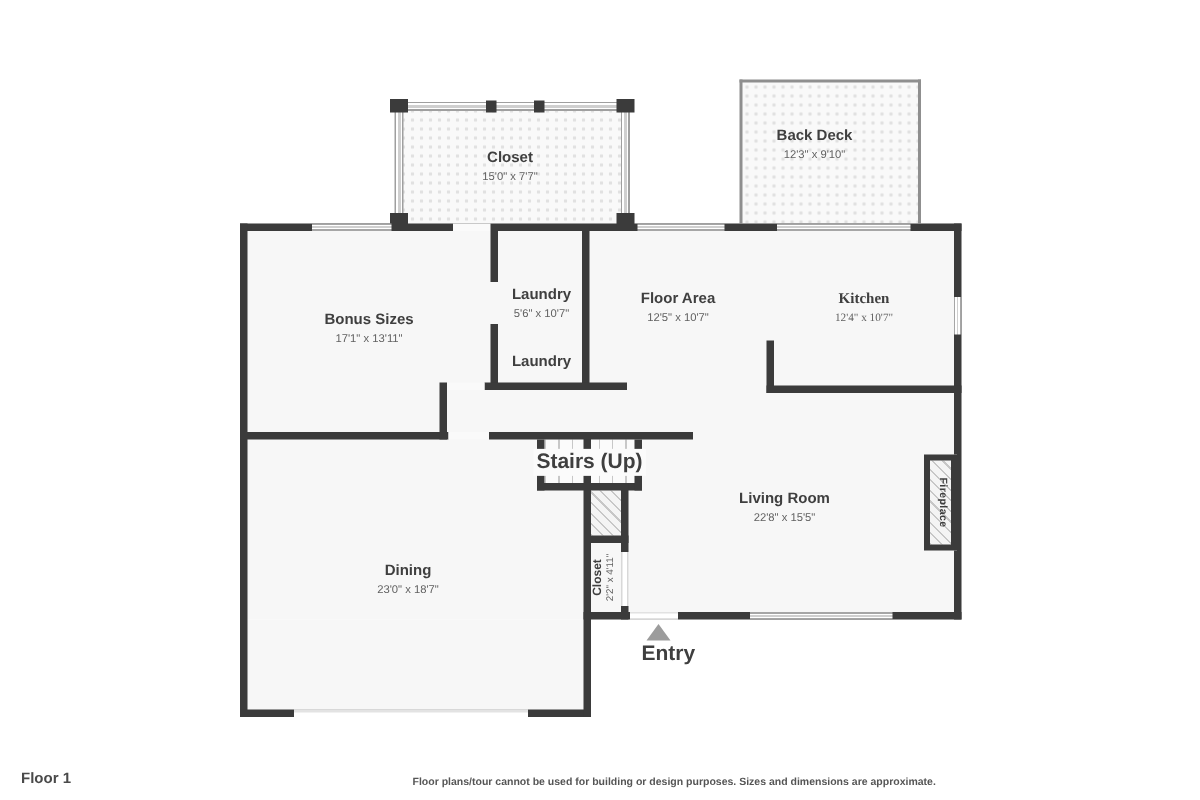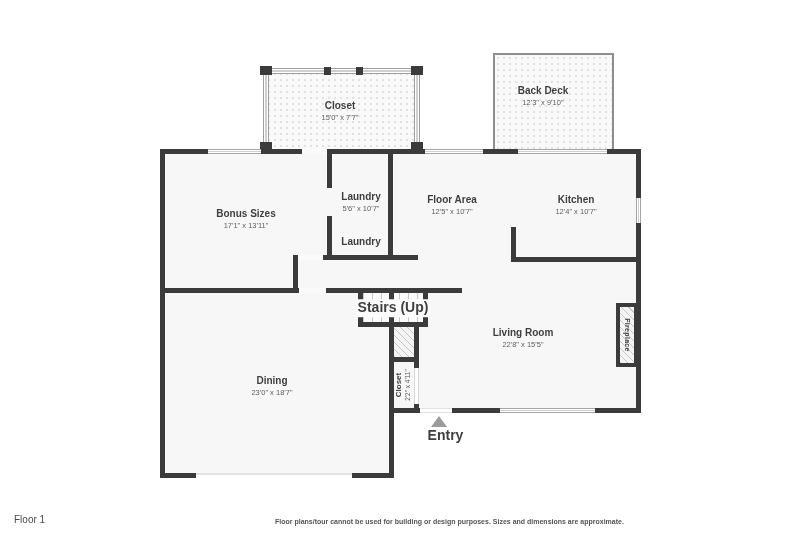--- a/index.html
+++ b/index.html
@@ -40,21 +40,21 @@
   .room-name.xs{font-size:8px;}
   .room-name.xxs{font-size:7px;letter-spacing:0.3px;}
   .room-dims{font-size:7.5px;color:var(--dims,#616161);}
   .room-dims.xs{font-size:6.5px;}
   .label-bg{background:#fbfbfb;padding:0 2px;}
 
   .entry-triangle{position:absolute;z-index:5;width:0;height:0;
     border-left:8px solid transparent;border-right:8px solid transparent;border-bottom:11px solid #9c9c9c;}
 
   .footer-address{position:absolute;left:14px;top:497px;font-size:11px;font-weight:bold;color:#3f3f3f;z-index:7;}
-  .footer-floor{position:absolute;left:14px;top:514px;font-size:10px;font-weight:normal;color:#4a4a4a;z-index:7;}
+  .footer-floor{position:absolute;left:14px;top:514px;font-size:10px;font-weight:bold;color:#4a4a4a;z-index:7;}
   .footer-disclaimer{position:absolute;left:275px;top:518px;font-size:7px;font-weight:bold;color:#555;z-index:7;}
 </style>
 </head>
 <body>
 
 <div id="canvas">
 
   <div class="fill" style="left:160px;top:149px;width:481px;height:264px;"></div>
   <div class="fill" style="left:160px;top:413px;width:234px;height:65px;"></div>
 
@@ -127,21 +127,21 @@
     <div class="room-name">Laundry</div>
     <div class="room-dims">5'6" x 10'7"</div>
   </div>
   <div class="room-label" style="left:361px;top:242px;">
     <div class="room-name">Laundry</div>
   </div>
   <div class="room-label" style="left:452px;top:205px;">
     <div class="room-name">Floor Area</div>
     <div class="room-dims">12'5" x 10'7"</div>
   </div>
-  <div class="room-label" style="left:576px;top:205px;">
+  <div class="room-label" style="left:576px;top:205px;font-family:Liberation Serif, serif;">
     <div class="room-name">Kitchen</div>
     <div class="room-dims">12'4" x 10'7"</div>
   </div>
   <div class="room-label" style="left:523px;top:338px;">
     <div class="room-name">Living Room</div>
     <div class="room-dims">22'8" x 15'5"</div>
   </div>
   <div class="room-label" style="left:272px;top:386px;">
     <div class="room-name">Dining</div>
     <div class="room-dims">23'0" x 18'7"</div>

